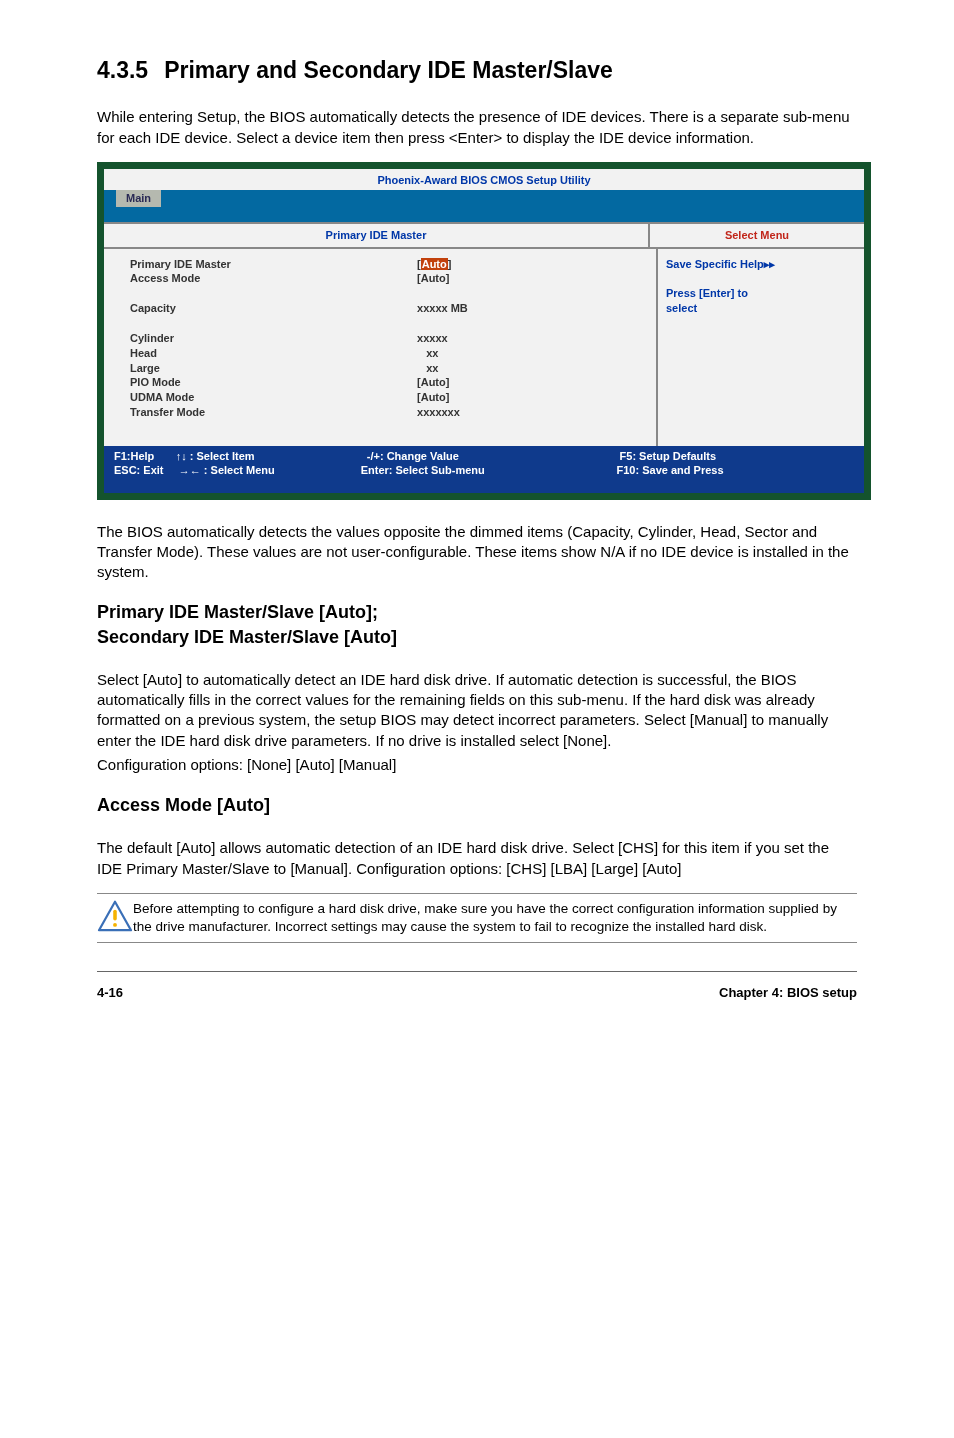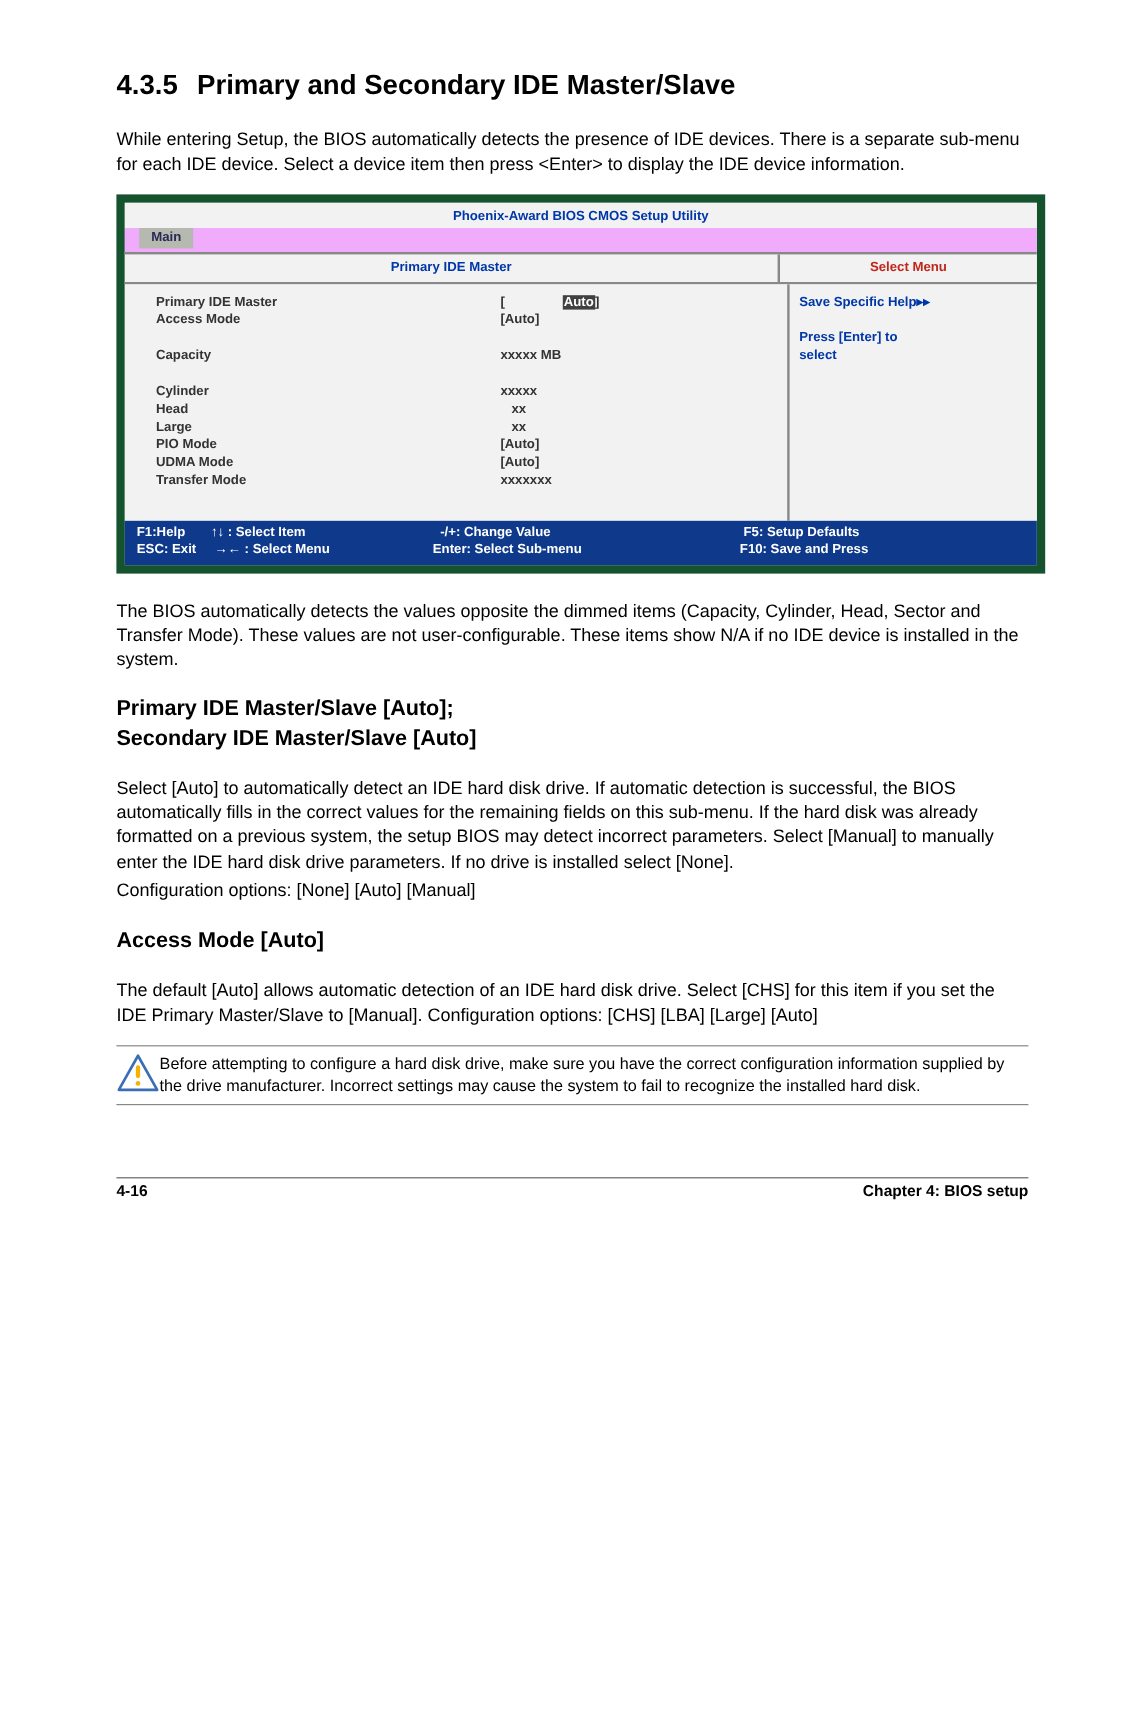--- a/index.html
+++ b/index.html
@@ -41,22 +41,22 @@
     background: #fff;
   }
   .bios-title {
     background: #f2f2f2;
     color: #0037a8;
     font-weight: bold;
     text-align: center;
     padding: 4px 0 2px 0;
   }
   .bios-tabrow {
-    background: #f0abfc;
-    height: 20px;
+    background: #0369a1;
+    height: 32px;
     position: relative;
   }
   .bios-tab {
     position: absolute;
     top: 0;
     left: 12px;
     background: #b5b9af;
     color: #2a2a55;
     padding: 1px 10px;
     font-weight: bold;
@@ -100,38 +100,37 @@
     width: 52%;
     white-space: pre;
   }
   .bios-values {
     font-weight: bold;
     color: #333;
     line-height: 1.35;
     white-space: pre;
   }
   .bios-values .hl {
-    background: #404040;
+    background: #c2410c;
     color: #fff;
     padding: 0 1px;
-    margin-left: 48px;
   }
   .bios-side-panel {
     width: 190px;
     padding: 8px 8px;
     color: #0037a8;
     font-weight: bold;
     line-height: 1.35;
     white-space: pre-line;
   }
   .bios-footer {
     background: #0f3a8c;
     color: #fff;
     display: flex;
-    padding: 3px 10px 5px 10px;
+    padding: 3px 10px 15px 10px;
     line-height: 1.3;
     justify-content: center;
   }
   .bios-footer div {
     flex: 1;
     white-space: pre;
     font-weight: bold;
   }
   .bios-footer .right-col { text-align: left; }
 
@@ -146,23 +145,23 @@
     width: 36px;
     height: 32px;
     flex: 0 0 36px;
   }
   .note-icon svg { width: 100%; height: 100%; }
   .page-footer {
     display: flex;
     justify-content: space-between;
     font-weight: bold;
     font-size: 13px;
-    margin-top: 60px;
+    margin-top: 28px;
     border-top: 1px solid #666;
-    padding-top: 2px;
+    padding-top: 12px;
   }
 </style>
 </head>
 <body>
 
 <h1 class="section-heading">
   <span class="num">4.3.5</span><span>Primary and Secondary IDE Master/Slave</span>
 </h1>
 
 <p>While entering Setup, the BIOS automatically detects the presence of IDE devices. There is a separate sub-menu for each IDE device. Select a device item then press &lt;Enter&gt; to display the IDE device information.</p>

